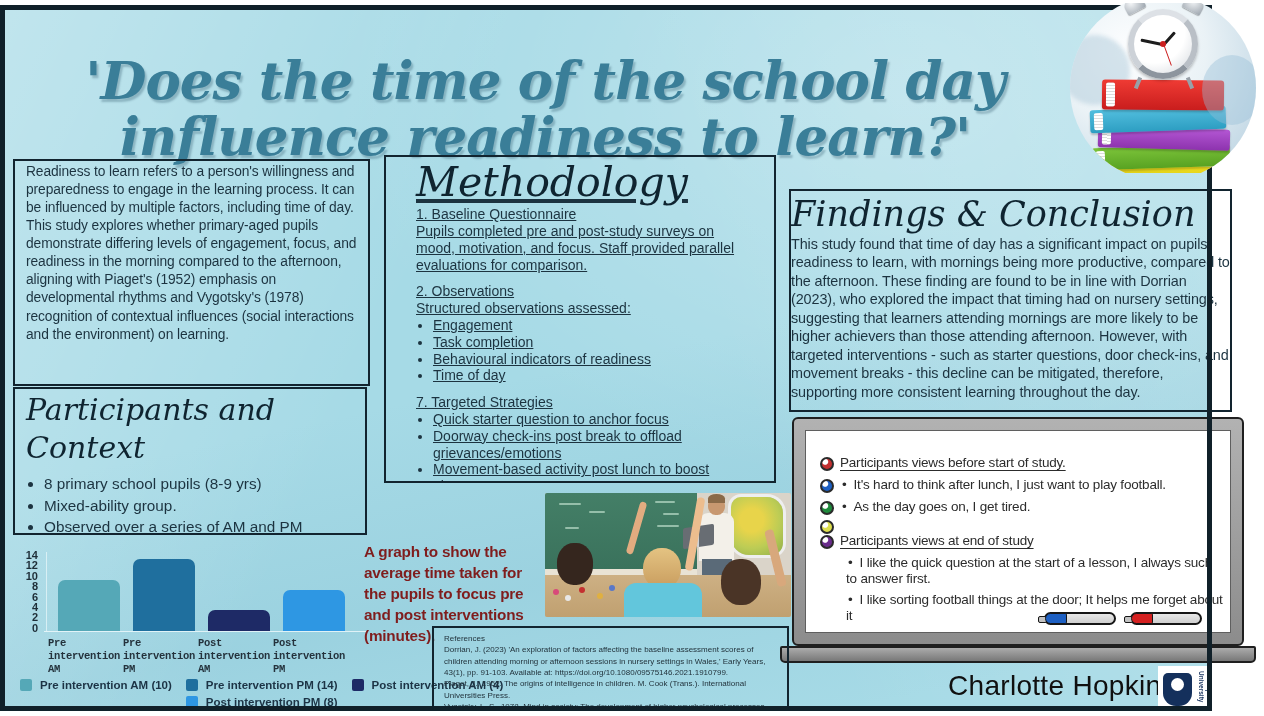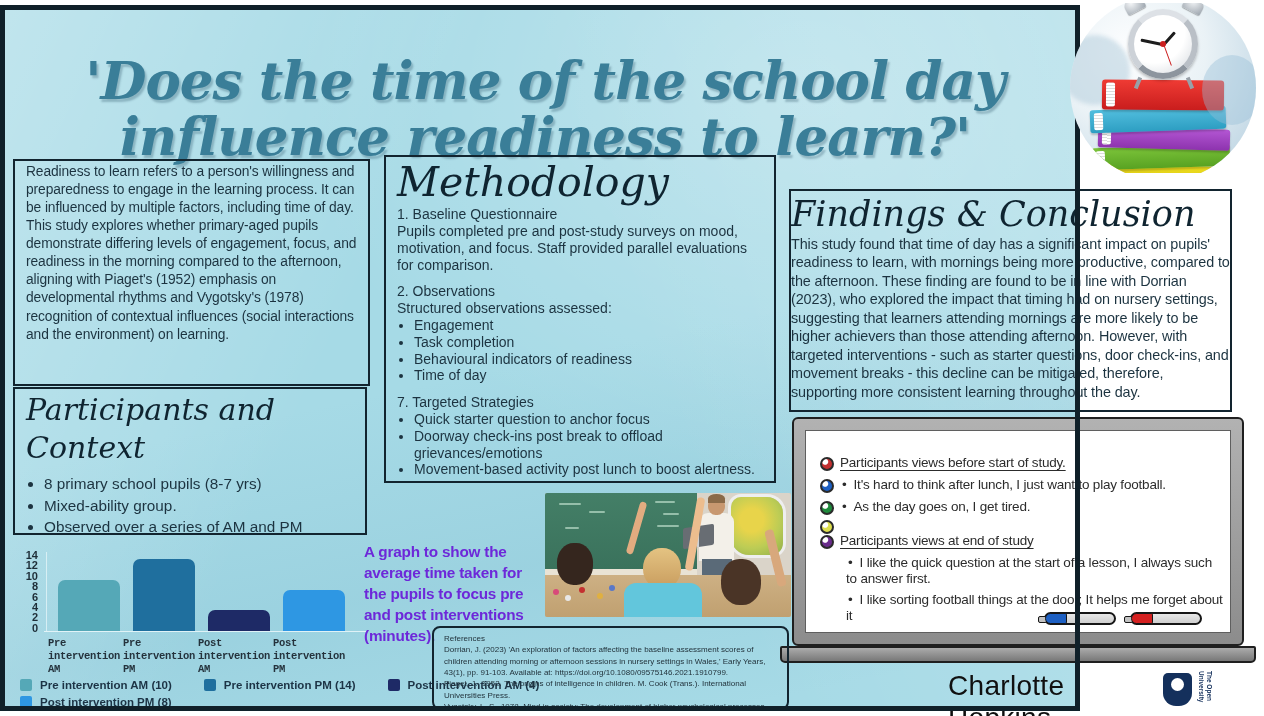--- a/index.html
+++ b/index.html
@@ -1,17 +1,17 @@
 <!DOCTYPE html>
 <html><head>
 <meta charset="utf-8">
 <style>
   html,body{margin:0;padding:0;}
   body{width:1264px;height:716px;overflow:hidden;background:#ffffff;font-family:"Liberation Sans",sans-serif;}
-  .poster{position:absolute;left:0;top:0;width:1080px;height:716px;background:#fff;}
+  .poster{position:absolute;left:0;top:0;width:1212px;height:716px;background:#fff;}
   .paper{position:absolute;left:0;top:5px;right:0;bottom:5px;background:#a6dae6;overflow:hidden;}
   .paper::before{content:"";position:absolute;inset:0;pointer-events:none;
     background:
       linear-gradient(115deg, rgba(255,255,255,.30), transparent 35%),
       linear-gradient(250deg, rgba(255,255,255,.20), transparent 42%),
       radial-gradient(ellipse at 75% 12%, rgba(255,255,255,.28), transparent 45%),
       linear-gradient(168deg, transparent 50%, rgba(90,160,185,.14) 72%, transparent 92%);}
   .frame{position:absolute;left:0;top:5px;right:0;bottom:5px;border:5px solid #102029;box-sizing:border-box;pointer-events:none;z-index:40;}
 
   
@@ -57,21 +57,21 @@
   .box h2{margin:0;font-family:"DejaVu Serif",serif;font-style:italic;font-weight:500;color:#0f2430;}
 
   #intro{left:13px;top:159px;width:357px;height:227px;padding:2px 11px;}
   #intro h2{font-size:37px;line-height:1.2;}
   #intro .body{font-size:13.8px;line-height:1.31;letter-spacing:-.1px;}
 
   #participants{left:13px;top:387px;width:354px;height:148px;padding:2px 11px;}
   #participants h2{font-size:30px;line-height:1.25;}
   #participants ul{margin:7px 0 0 2px;padding-left:16px;font-size:15.3px;line-height:1.42;}
 
-  #methodology{left:384px;top:155px;width:392px;height:328px;padding:2px 11px;}
+  #methodology{left:384px;top:155px;width:392px;height:328px;padding:2px 30px;text-decoration:underline;}
   #methodology h2{font-size:41px;line-height:1.15;}
   .m-sec{margin:0 0 10px 0;font-size:14px;line-height:1.2;}
   .m-ul{margin:0;padding-left:17px;}
 
   #findings{left:789px;top:189px;width:443px;height:223px;padding:2px 0;}
   #findings h2{font-size:35px;line-height:1.2;}
   #findings .body{font-size:14.4px;line-height:1.28;letter-spacing:-.1px;}
 
   
   #whiteboard{position:absolute;left:792px;top:417px;width:452px;height:229px;z-index:10;box-sizing:border-box;
@@ -95,27 +95,27 @@
   #chart{position:absolute;left:8px;top:546px;width:362px;height:130px;z-index:10;}
   .ylabels{position:absolute;left:0;top:4px;width:30px;text-align:right;font-size:11px;font-weight:bold;color:#1e2e38;}
   .ylabels div{height:10.4px;line-height:10.4px;}
   .vline{position:absolute;left:38px;top:6px;width:1px;height:79px;background:rgba(240,250,252,.65);}
   .baseline{position:absolute;left:36px;top:85px;width:322px;height:1px;background:rgba(240,250,252,.8);}
   .bars{position:absolute;left:50px;top:13px;width:308px;height:72px;display:flex;align-items:flex-end;gap:13px;}
   .bar{width:62px;border-radius:7px 7px 0 0;}
   .xlabels{position:absolute;left:40px;top:91px;display:flex;}
   .xlabels div{width:75px;text-align:left;font-size:10.5px;font-weight:bold;color:#24323c;line-height:1.25;letter-spacing:-.3px;font-family:Liberation Mono, monospace;}
   #legend{position:absolute;left:20px;top:679px;z-index:10;font-size:11.5px;font-weight:bold;color:#1c3345;}
-  .lg-row{display:flex;gap:32px;margin-bottom:5px;}
+  .lg-row{display:flex;gap:14px;margin-bottom:5px;justify-content:center;}
   .lg-item{display:flex;align-items:center;gap:8px;}
   .sw{flex:none;width:12px;height:12px;border-radius:2px;background:#888;}
 
   
   #caption{position:absolute;left:364px;top:541px;width:178px;z-index:10;
-    font-size:15.3px;font-weight:bold;color:#6d28d9;line-height:1.38;letter-spacing:-.2px;}
+    font-size:15.3px;font-weight:bold;color:#7f1d1d;line-height:1.38;letter-spacing:-.2px;}
 
   
   #classroom{position:absolute;left:545px;top:493px;width:246px;height:124px;z-index:10;overflow:hidden;border-radius:2px;background:#cdbfa8;}
   .cboard{position:absolute;left:0;top:0;width:152px;height:76px;background:linear-gradient(#447f67,#3a725c);}
   .scr{position:absolute;height:2px;background:rgba(218,245,228,.55);border-radius:1px;}
   .cledge{position:absolute;left:0;top:76px;width:152px;height:6px;background:#e9e3d5;}
   .cwall{position:absolute;left:152px;top:0;width:94px;height:82px;background:#dad4c9;}
   .cmap{position:absolute;left:186px;top:4px;width:52px;height:58px;border-radius:10px 16px 12px 18px;
     background:radial-gradient(circle at 40% 40%, #e8d44a 25%, #bccc55 60%, #8fae4a 100%);box-shadow:0 0 0 3px #eee;}
   .t-head{position:absolute;left:163px;top:3px;width:17px;height:19px;background:#c89870;border-radius:50% 50% 45% 45%;}
@@ -129,21 +129,21 @@
   .k-arm{position:absolute;background:#e2ac80;border-radius:4px;}
   .k1-head{position:absolute;left:12px;top:50px;width:36px;height:42px;background:#35261e;border-radius:46%;}
   .k1-arm{left:88px;top:8px;width:7px;height:54px;transform:rotate(16deg);}
   .k2-head{position:absolute;left:98px;top:55px;width:38px;height:41px;border-radius:48%;background:linear-gradient(#e4c382,#c89c5e);}
   .k2-body{position:absolute;left:79px;top:90px;width:78px;height:34px;background:#62c6dc;border-radius:12px 12px 0 0;}
   .k2-arm{left:146px;top:4px;width:8px;height:74px;transform:rotate(10deg);background:#ecbd8e;}
   .k3-head{position:absolute;left:176px;top:66px;width:40px;height:46px;background:#4a3426;border-radius:46%;}
   .k3-arm{left:226px;top:36px;width:9px;height:58px;transform:rotate(-14deg);background:#d8a87c;}
 
   
-  #references{left:432px;top:626px;width:357px;height:84px;padding:5px 10px;font-size:8px;line-height:1.42;color:#22333c;border-radius:8px;}
+  #references{left:432px;top:626px;width:357px;height:84px;padding:5px 10px;font-size:8px;line-height:1.42;color:#22333c;}
   .ref-item{margin:0;}
 
   
   #author{position:absolute;left:948px;top:670px;z-index:10;font-size:28px;color:#101010;letter-spacing:.3px;}
   #oulogo{position:absolute;left:1158px;top:666px;width:82px;height:46px;background:#fff;z-index:10;
     display:flex;align-items:center;gap:5px;padding:4px 5px;box-sizing:border-box;}
   .ou-shield{flex:none;width:29px;height:33px;background:#14305c;border-radius:5px 5px 13px 13px;position:relative;}
   .ou-shield::before{content:"";position:absolute;left:8px;top:5px;width:13px;height:13px;background:#fff;border-radius:50%;}
   .ou-text{writing-mode:vertical-rl;font-size:6.5px;line-height:1.25;color:#14305c;font-weight:bold;height:36px;}
 </style>
@@ -176,21 +176,21 @@
     </div>
   </div>
 
   <section class="box" id="intro">
     <div class="body">Readiness to learn refers to a person's willingness and preparedness to engage in the learning process. It can be influenced by multiple factors, including time of day. This study explores whether primary-aged pupils demonstrate differing levels of engagement, focus, and readiness in the morning compared to the afternoon, aligning with Piaget's (1952) emphasis on developmental rhythms and Vygotsky's (1978) recognition of contextual influences (social interactions and the environment) on learning.</div>
   </section>
 
   <section class="box" id="participants">
     <h2>Participants and Context</h2>
     <ul>
-        <li>8 primary school pupils (8-7 yrs)</li>
+        <li>8 primary school pupils (8-9 yrs)</li>
         <li>Mixed-ability group.</li>
         <li>Observed over a series of AM and PM process</li>
       </ul>
   </section>
 
   <section class="box" id="methodology">
     <h2>Methodology</h2>
     <div>
         <div class="m-sec">
           <div class="m-title">1. Baseline Questionnaire</div>

